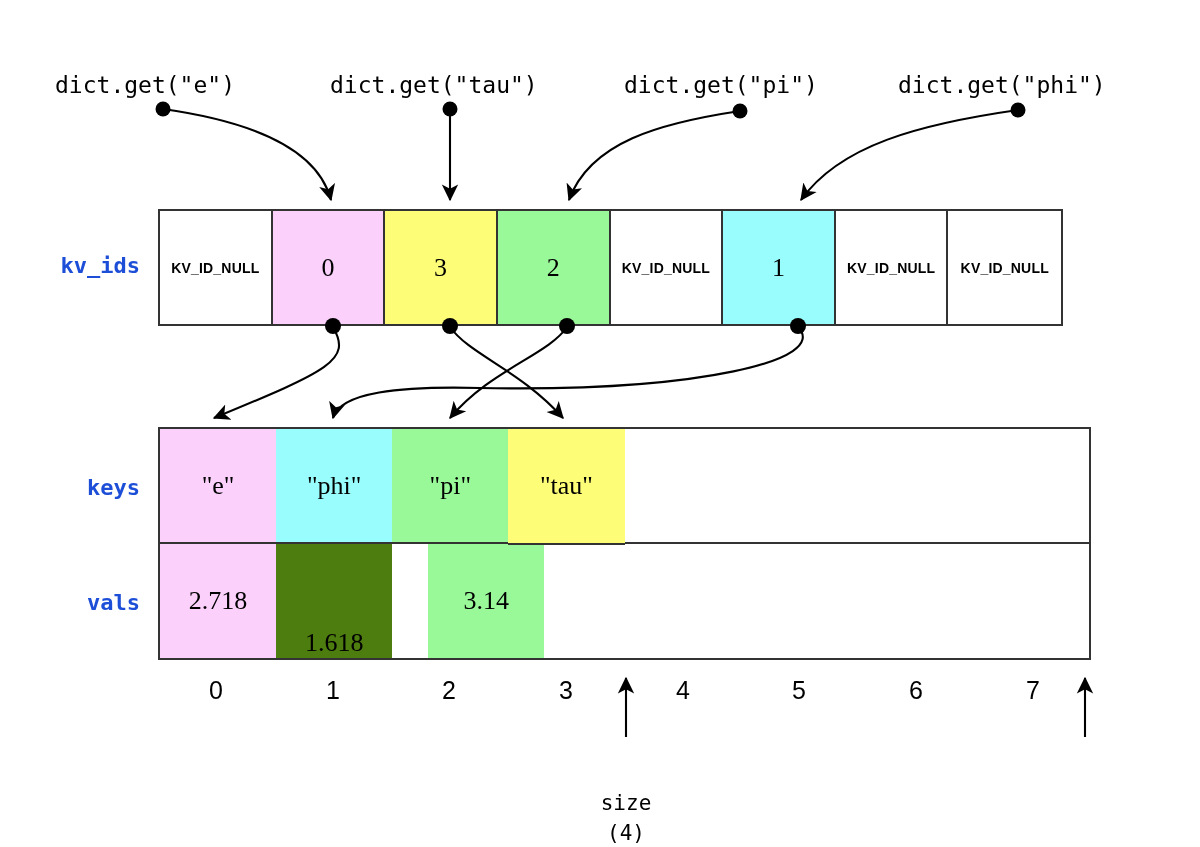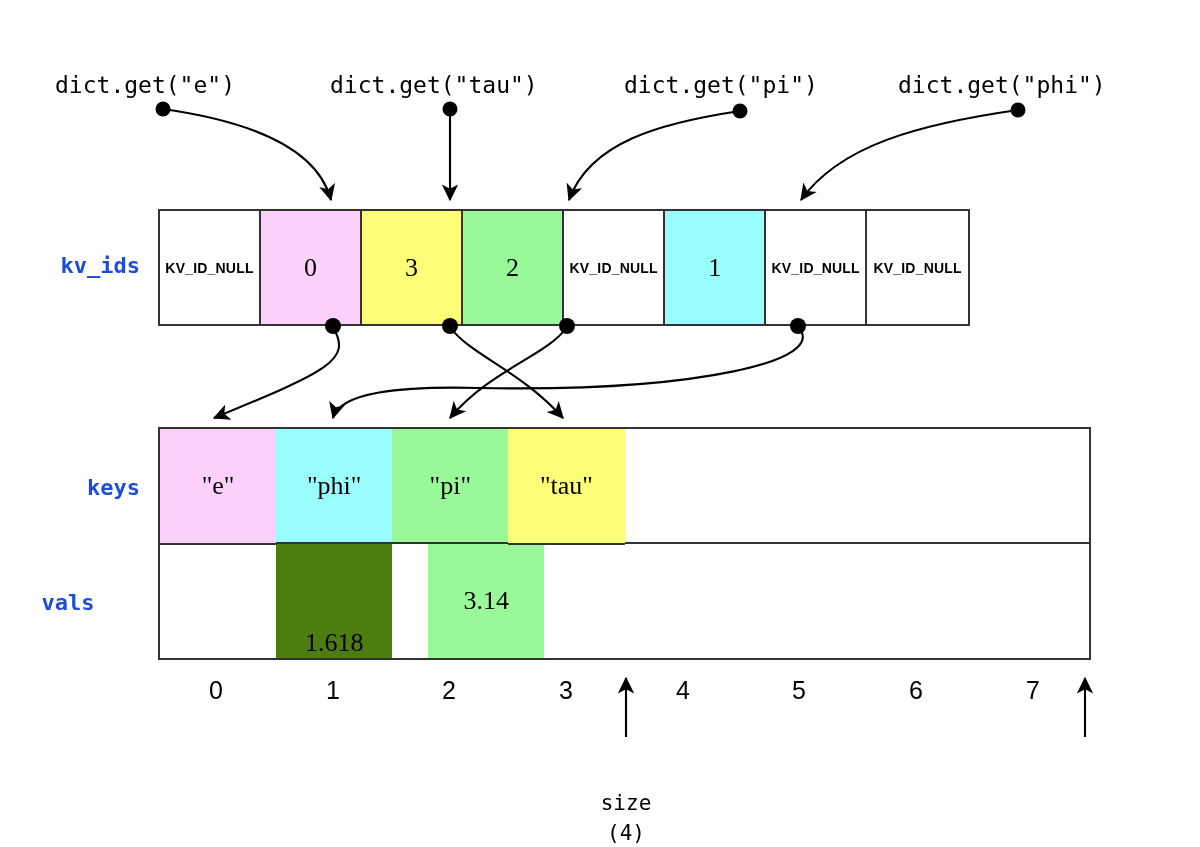--- a/index.html
+++ b/index.html
@@ -109,23 +109,23 @@
 
 <div id="stage">
 
   <div class="call-label" id="call-0" style="left:55px; top:72px;">dict.get("e")</div>
   <div class="call-label" id="call-1" style="left:330px; top:72px;">dict.get("tau")</div>
   <div class="call-label" id="call-2" style="left:624px; top:72px;">dict.get("pi")</div>
   <div class="call-label" id="call-3" style="left:898px; top:72px;">dict.get("phi")</div>
 
   <div class="row-label" style="left:20px; top:253px; width:120px;">kv_ids</div>
   <div class="row-label" style="left:20px; top:475px; width:120px;">keys</div>
-  <div class="row-label" style="left:8px; top:590px; width:120px;text-align:center;">vals</div>
-
-  <div class="grid" id="kv-ids-grid" style="left:158px; top:209px; width:812px; height:117px;">
+  <div class="row-label" style="left:20px; top:590px; width:120px;">vals</div>
+
+  <div class="grid" id="kv-ids-grid" style="left:158px; top:209px; width:905px; height:117px;">
     <div class="cell null-cell" style="width: 116.6px; height: 100%; background: rgb(255, 255, 255);">
         <span>KV_ID_NULL</span>
       </div>
     <div class="cell" style="width: 116.6px; height: 100%; background: rgb(251, 209, 251);">
         <span>0</span>
       </div>
     <div class="cell" style="width: 116.6px; height: 100%; background: rgb(253, 253, 120);">
         <span>3</span>
       </div>
     <div class="cell" style="width: 116.6px; height: 100%; background: rgb(153, 249, 153);">
@@ -142,20 +142,23 @@
       </div>
     <div class="cell null-cell" style="width: 116.6px; height: 100%; background: rgb(255, 255, 255);">
         <span>KV_ID_NULL</span>
       </div>
   </div>
 
   <div class="grid" id="kv-grid" style="left:158px; top:427px; width:933px; height:233px;">
     <div class="vstack" style="width:116.6px;">
       <div class="cell" style="width: 100%; height: 116px; border-right: none; border-bottom: 2px solid rgb(51, 51, 51); background: rgb(251, 209, 251);">
           <span>"e"</span>
+        </div>
+      <div class="cell" style="width: 100%; height: 115px; border-right: none; background: rgb(251, 209, 251);">
+          <span>2.718</span>
         </div>
     </div>
     <div class="vstack" style="width:116.6px;">
       <div class="cell" style="width: 100%; height: 116px; border-right: none; border-bottom: 2px solid rgb(51, 51, 51); background: rgb(154, 253, 253);">
           <span>"phi"</span>
         </div>
       <div class="cell" style="width: 100%; height: 115px; border-right: none; background: #4d7c0f; align-items: flex-end;">
           <span>1.618</span>
         </div>
     </div>

